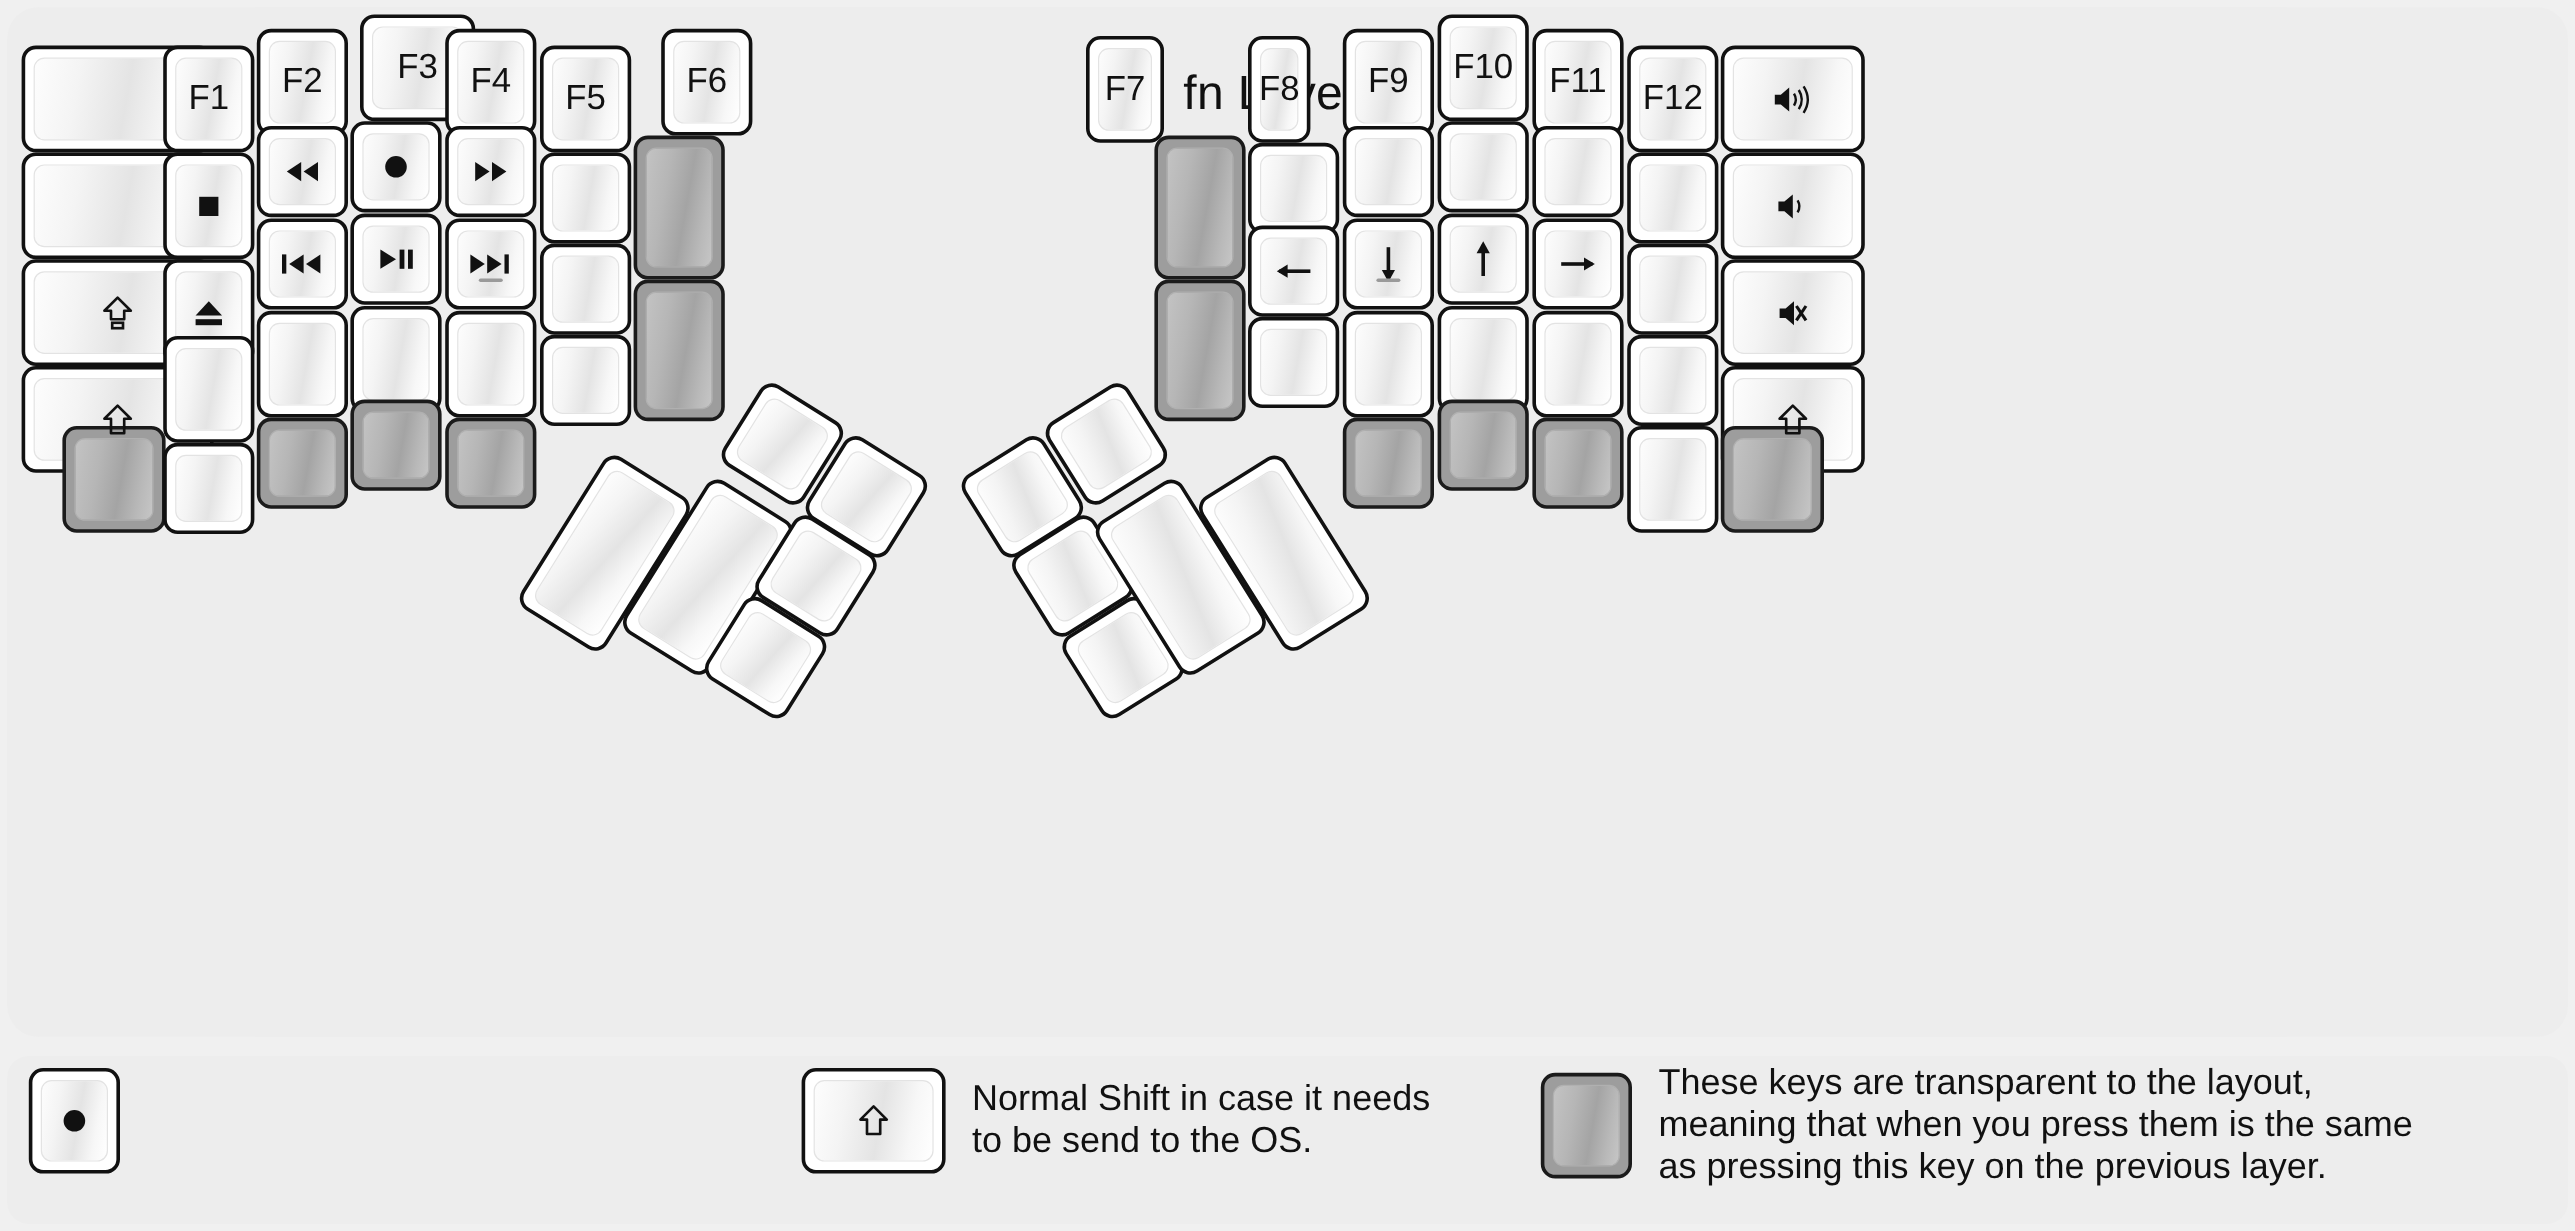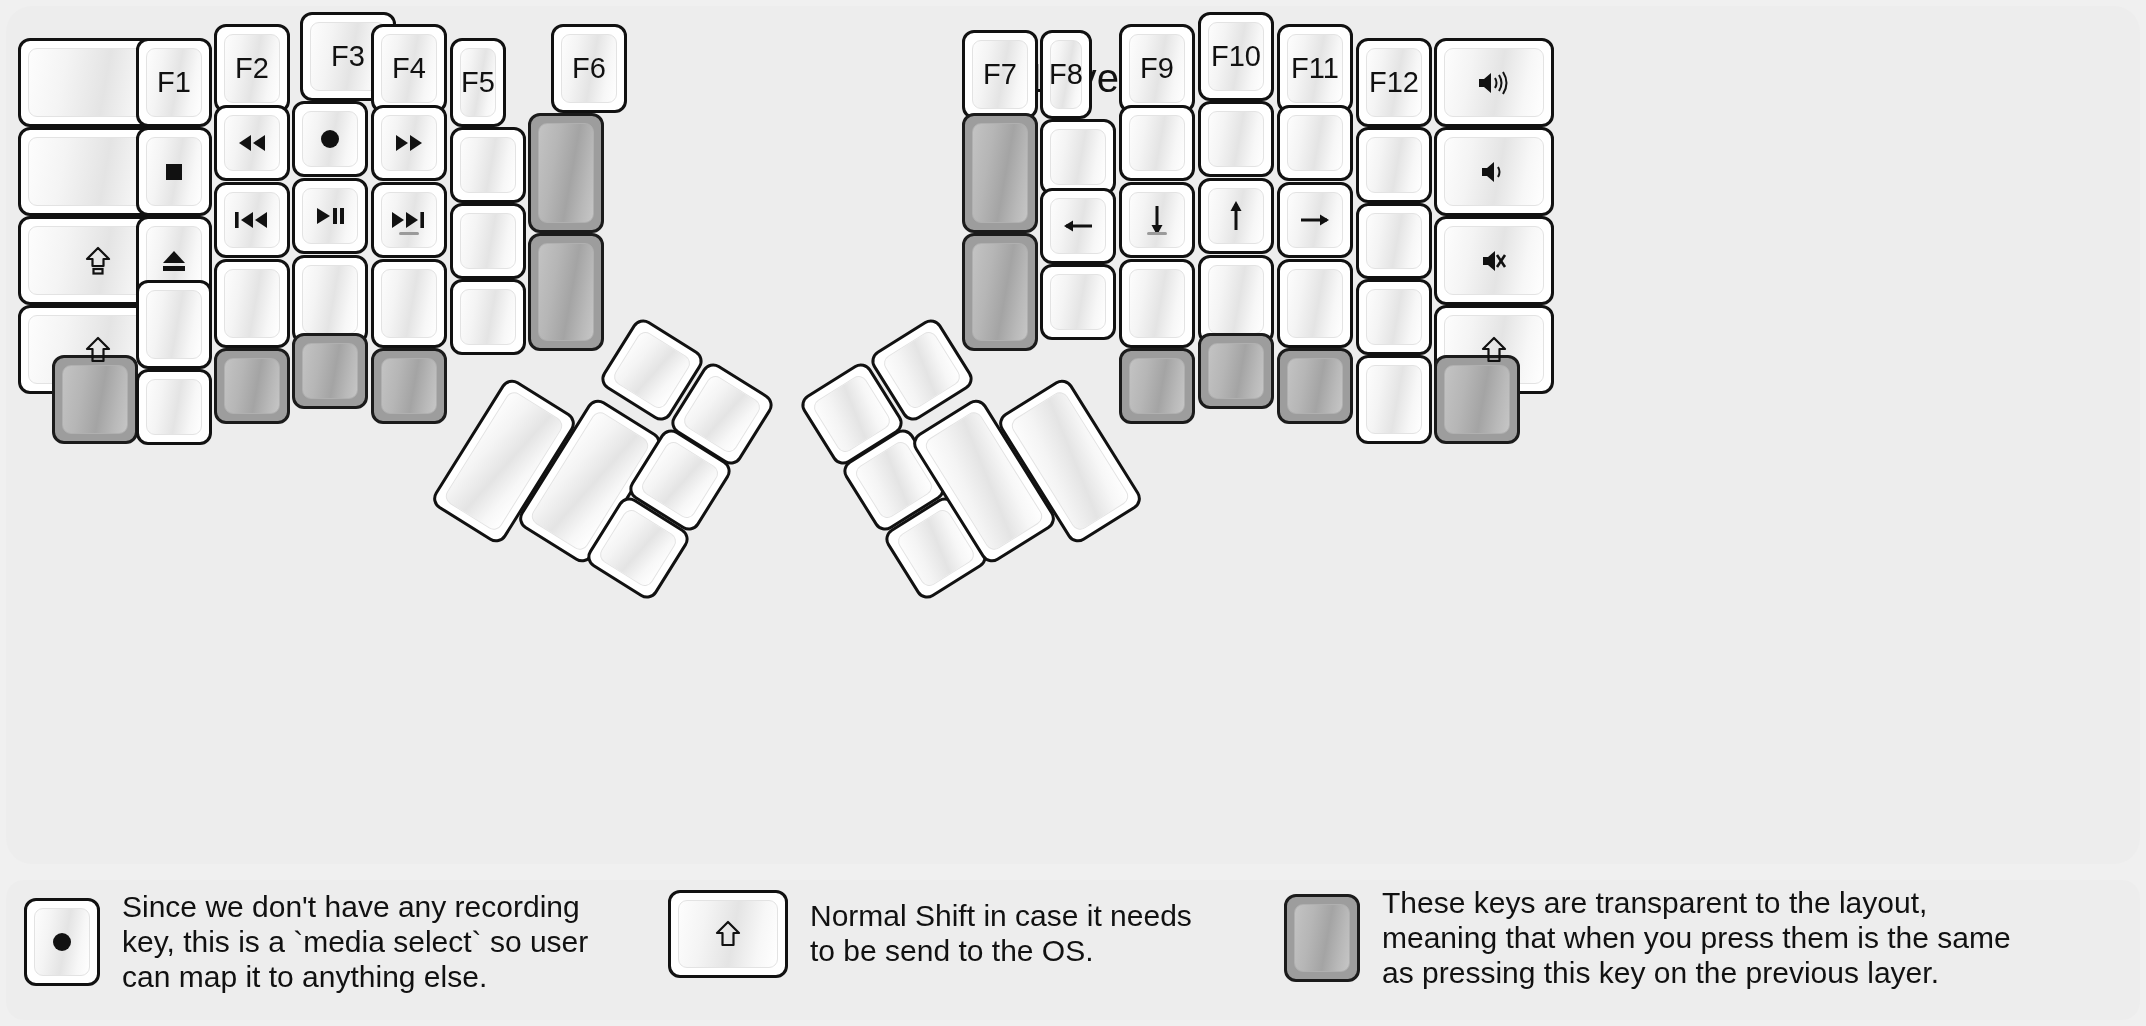--- a/index.html
+++ b/index.html
@@ -244,21 +244,21 @@
       </span>
       <span class="nub"></span>
     </div>
     <div class="key" style="left:371px;top:259px;width:76px;height:89px;">
       <span class="cap"></span>
     </div>
     <div class="key trans" style="left:371px;top:348px;width:76px;height:76px;">
       <span class="cap"></span>
     </div>
 
-    <div class="key" style="left:450px;top:38px;width:56px;height:89px;">
+    <div class="key" style="left:450px;top:38px;width:76px;height:89px;">
       <span class="cap">
           <span class="lbl">F5</span>
         </span>
     </div>
     <div class="key" style="left:450px;top:127px;width:76px;height:76px;">
       <span class="cap"></span>
     </div>
     <div class="key" style="left:450px;top:203px;width:76px;height:76px;">
       <span class="cap"></span>
     </div>
@@ -293,21 +293,21 @@
     <div class="key thumb" style="left:640px;top:440px;width:80px;height:80px;transform:rotate(32deg);">
       <span class="cap"></span>
     </div>
     <div class="key thumb" style="left:598px;top:508px;width:80px;height:80px;transform:rotate(32deg);">
       <span class="cap"></span>
     </div>
   </div>
 
   <div>
 
-    <div class="key" style="left:962px;top:30px;width:76px;height:89px;">
+    <div class="key" style="left:905px;top:30px;width:65px;height:89px;">
       <span class="cap">
           <span class="lbl">F7</span>
         </span>
     </div>
     <div class="key trans" style="left:962px;top:113px;width:76px;height:120px;">
       <span class="cap"></span>
     </div>
     <div class="key trans" style="left:962px;top:233px;width:76px;height:118px;">
       <span class="cap"></span>
     </div>
@@ -499,23 +499,20 @@
   <div class="legitem" style="left:24px;top:890px;">
     <div class="legkey" style="width:76px;height:88px;">
       <span class="cap">
         <span class="glyph">
           <svg width="24" height="24" viewBox="0 0 24 24">
               <circle cx="12" cy="12" r="9" fill="#111"></circle>
             </svg>
         </span>
       </span>
     </div>
-    <div class="legtext">Since we don't have any recording
-key, this is a `media select` so user
-can map it to anything else.</div>
   </div>
 
   <div class="legitem" style="left:668px;top:890px;">
     <div class="legkey" style="width:120px;height:88px;">
       <span class="cap">
         <span class="glyph">
           <svg width="26" height="28" viewBox="0 0 26 28">
               <path d="M13 2 L24 13 H18.5 V25 H7.5 V13 H2 Z" fill="none" stroke="#111" stroke-width="2.2" stroke-linejoin="round"></path>
             </svg>
         </span>

